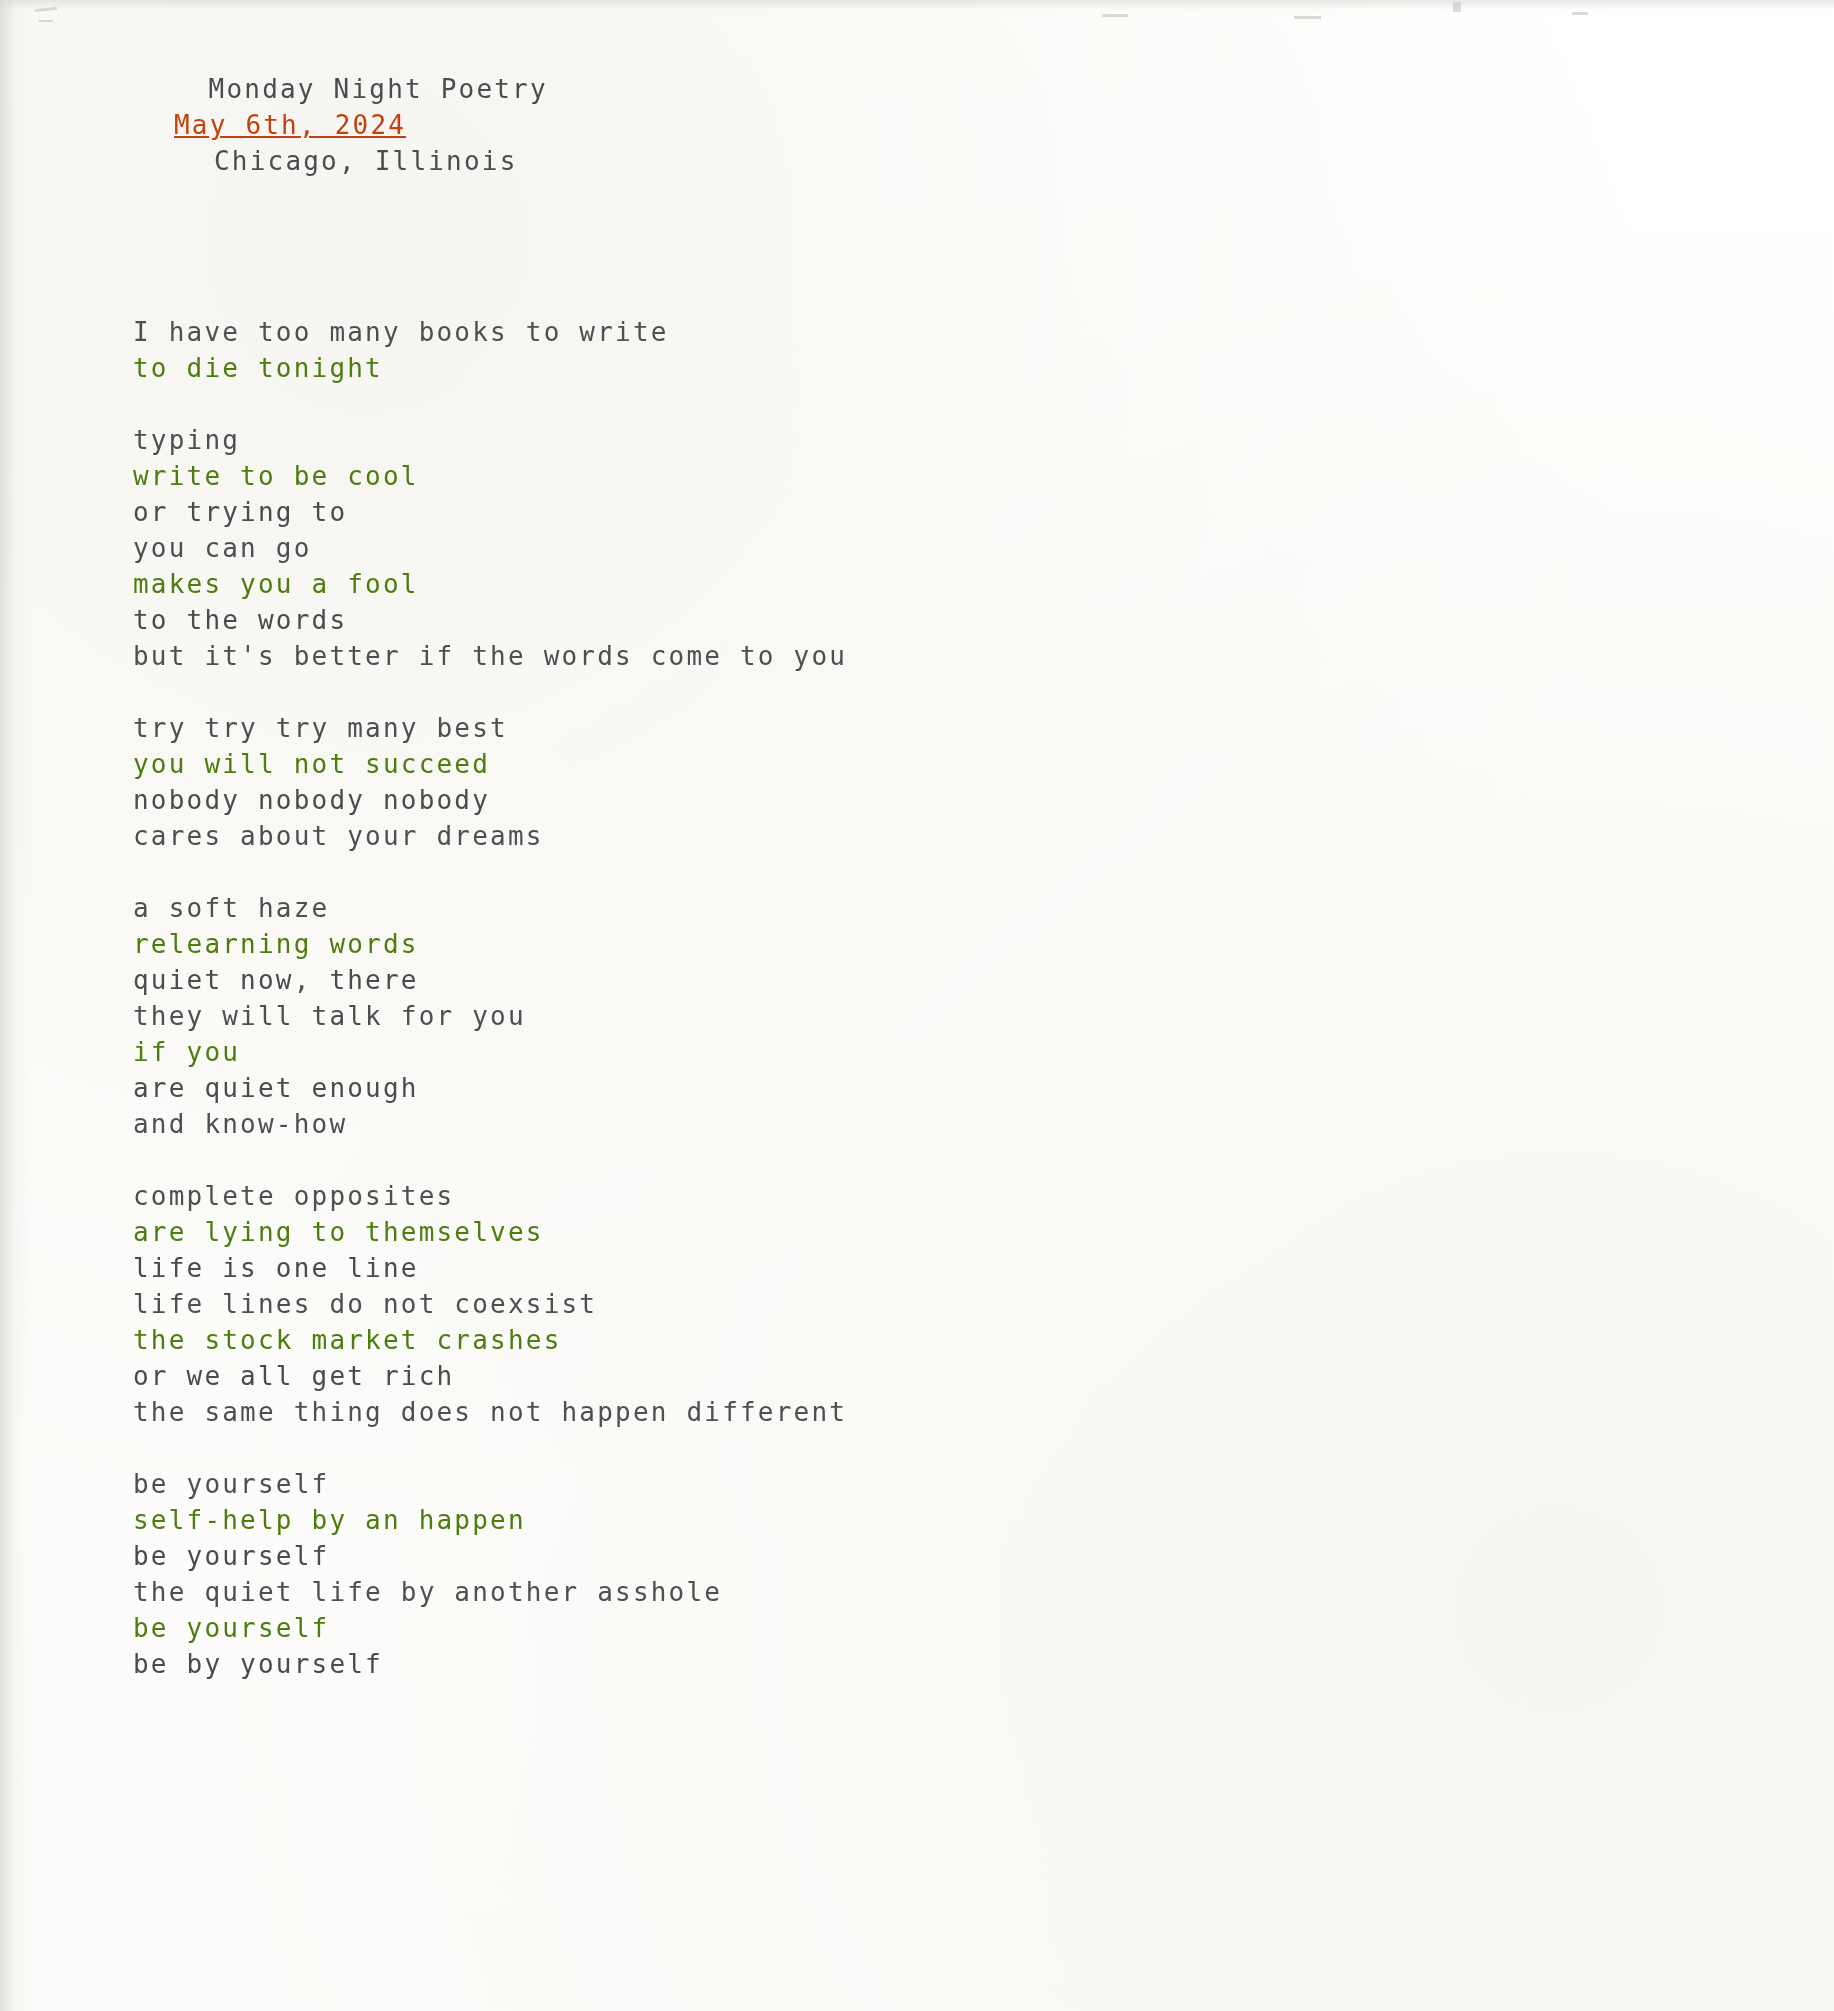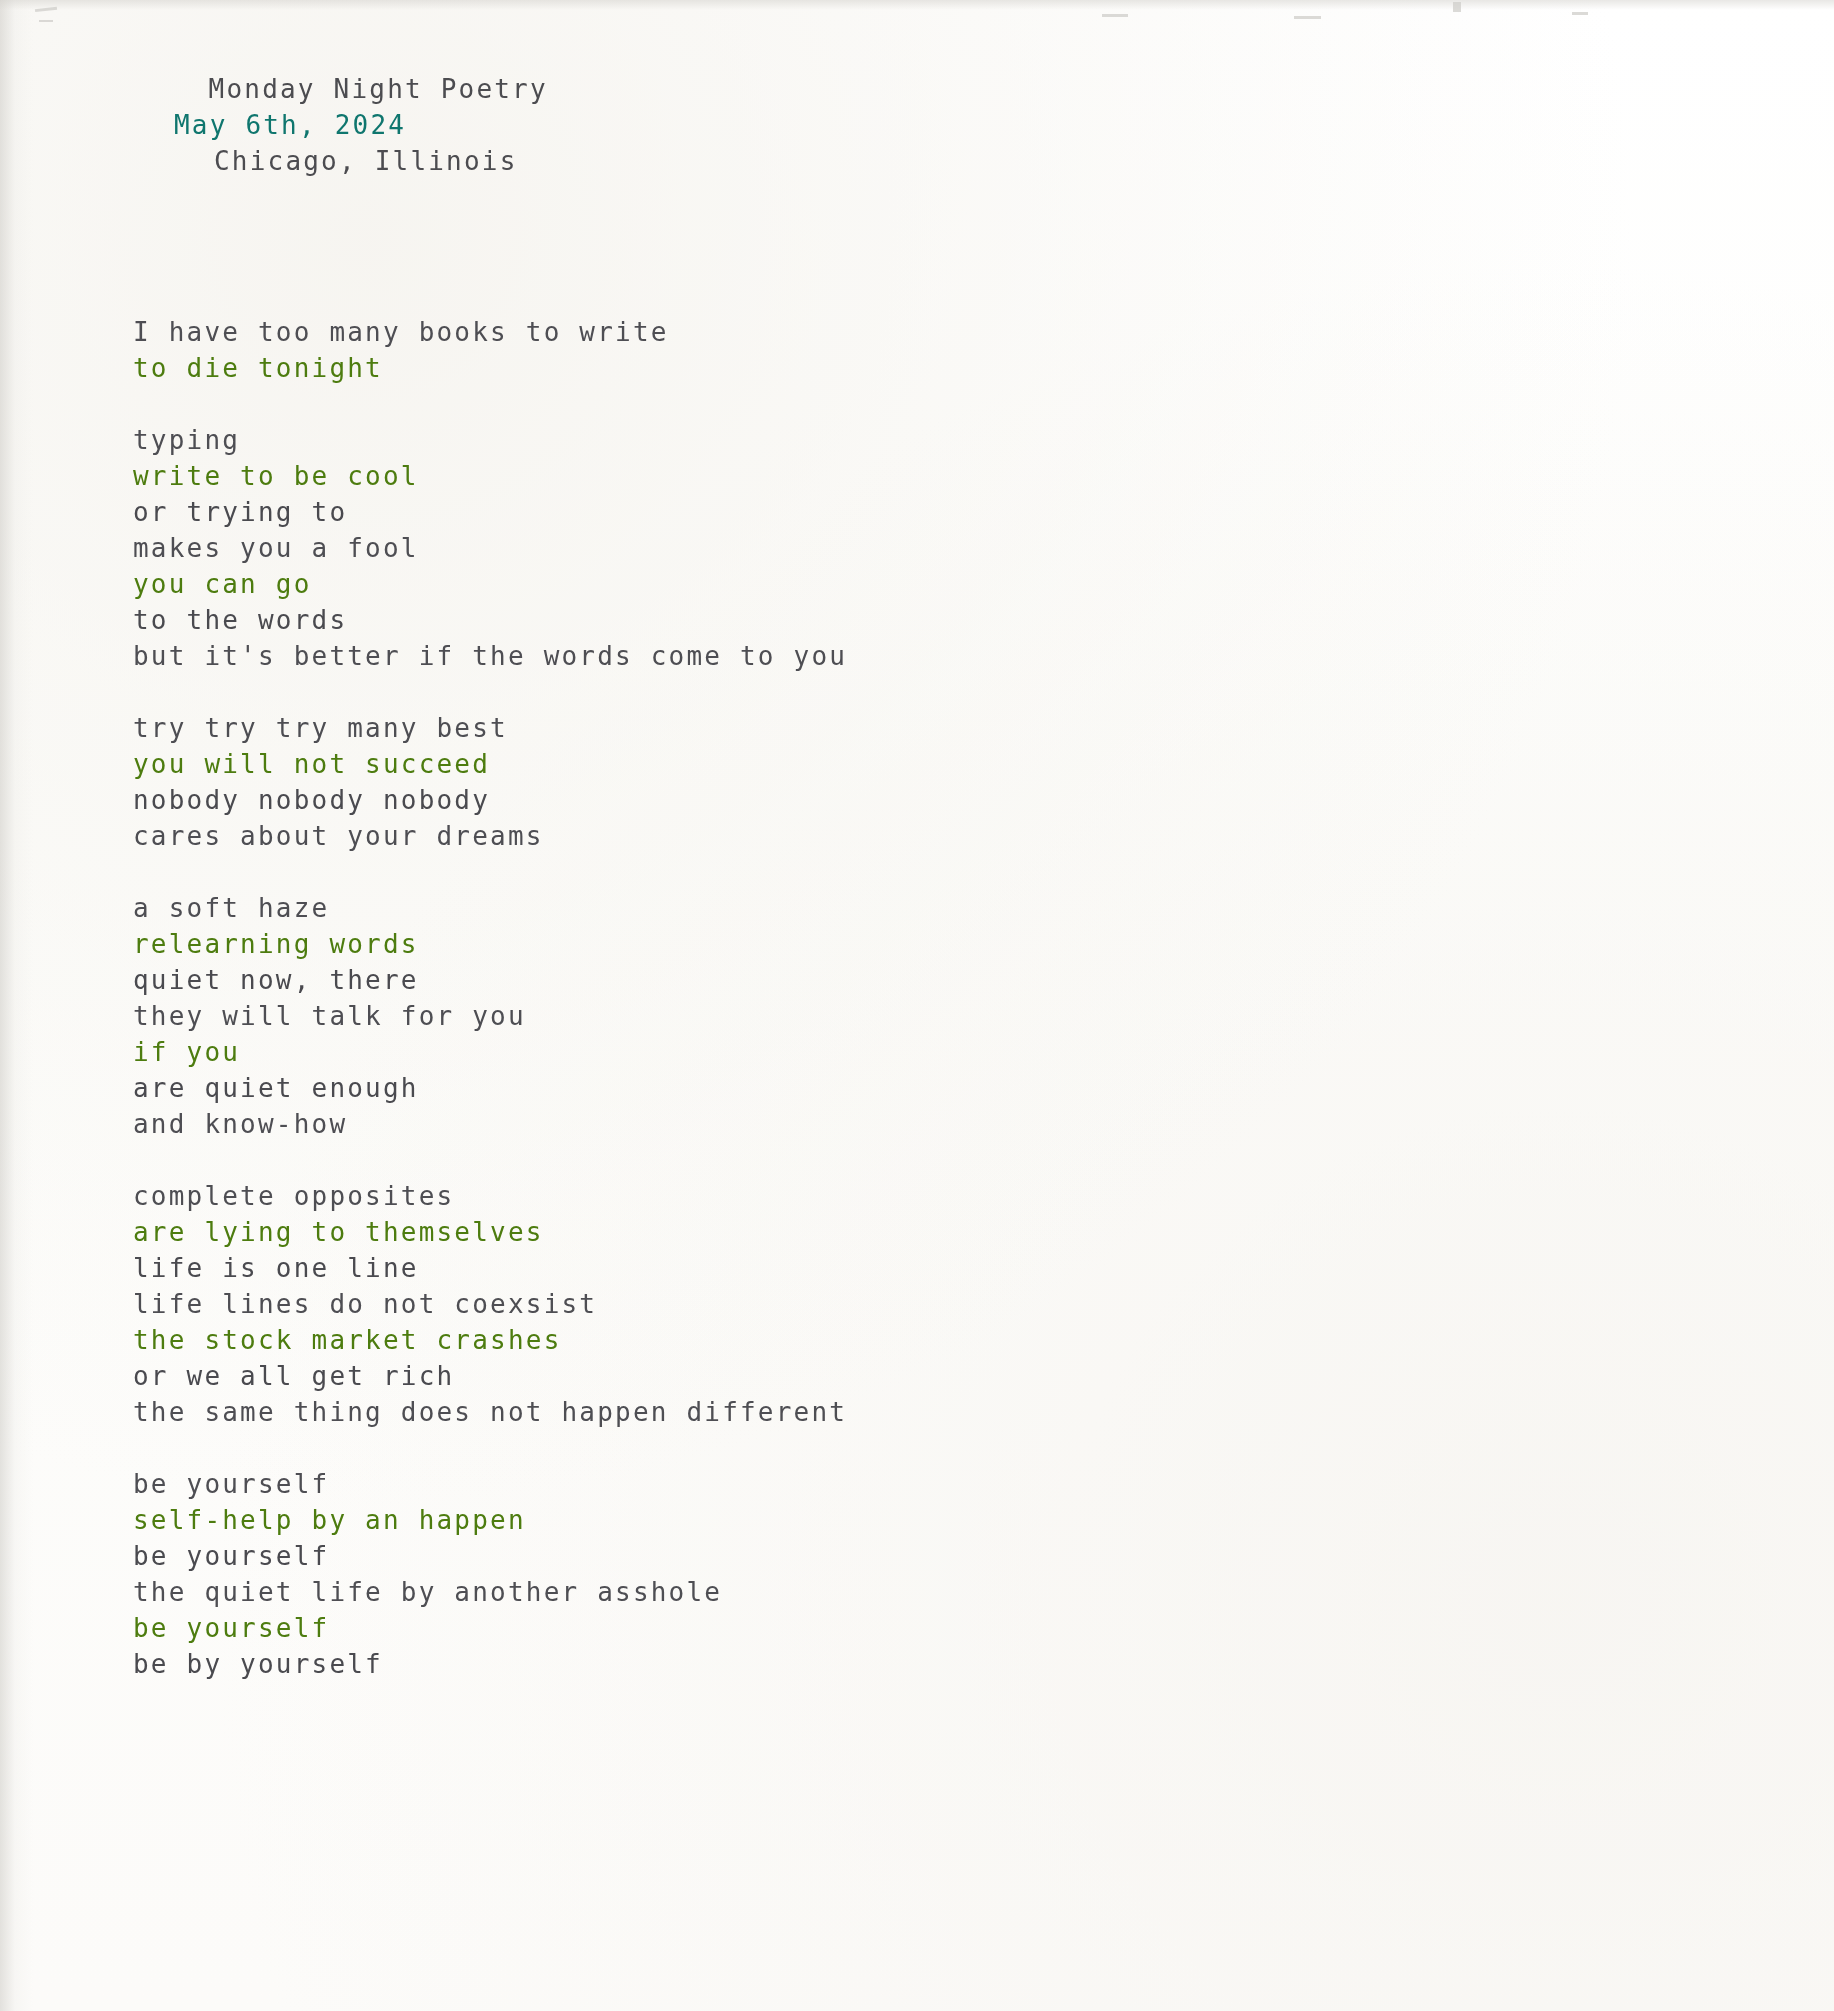--- a/index.html
+++ b/index.html
@@ -103,21 +103,21 @@
 
   .stanza {
     margin-bottom: 36px;
   }
   .stanza .line {
     white-space: pre;
     height: 36px;
   }
 
   
-  .ink-1 { color: #0f766e; }
+  .ink-1 { color: #c2410c; text-decoration: underline; }
   .ink-2 { color: #4c4c50; margin-left: 40px; }
 
   .stanza .line:nth-child(3n+1) { color: #4e4e53; }
   .stanza .line:nth-child(3n+2) { color: #4d7c0f; }
   .stanza .line:nth-child(3n)   { color: #4a4a4f; }
 </style>
 </head>
 <body>
 
 <div class="page">
@@ -144,22 +144,22 @@
 
       <div class="stanza">
         <div class="line">I have too many books to write</div>
         <div class="line">to die tonight</div>
       </div>
 
       <div class="stanza">
         <div class="line">typing</div>
         <div class="line">write to be cool</div>
         <div class="line">or trying to</div>
+        <div class="line">you can go</div>
         <div class="line">makes you a fool</div>
-        <div class="line">you can go</div>
         <div class="line">to the words</div>
         <div class="line">but it's better if the words come to you</div>
       </div>
 
       <div class="stanza">
         <div class="line">try try try many best</div>
         <div class="line">you will not succeed</div>
         <div class="line">nobody nobody nobody</div>
         <div class="line">cares about your dreams</div>
       </div>

